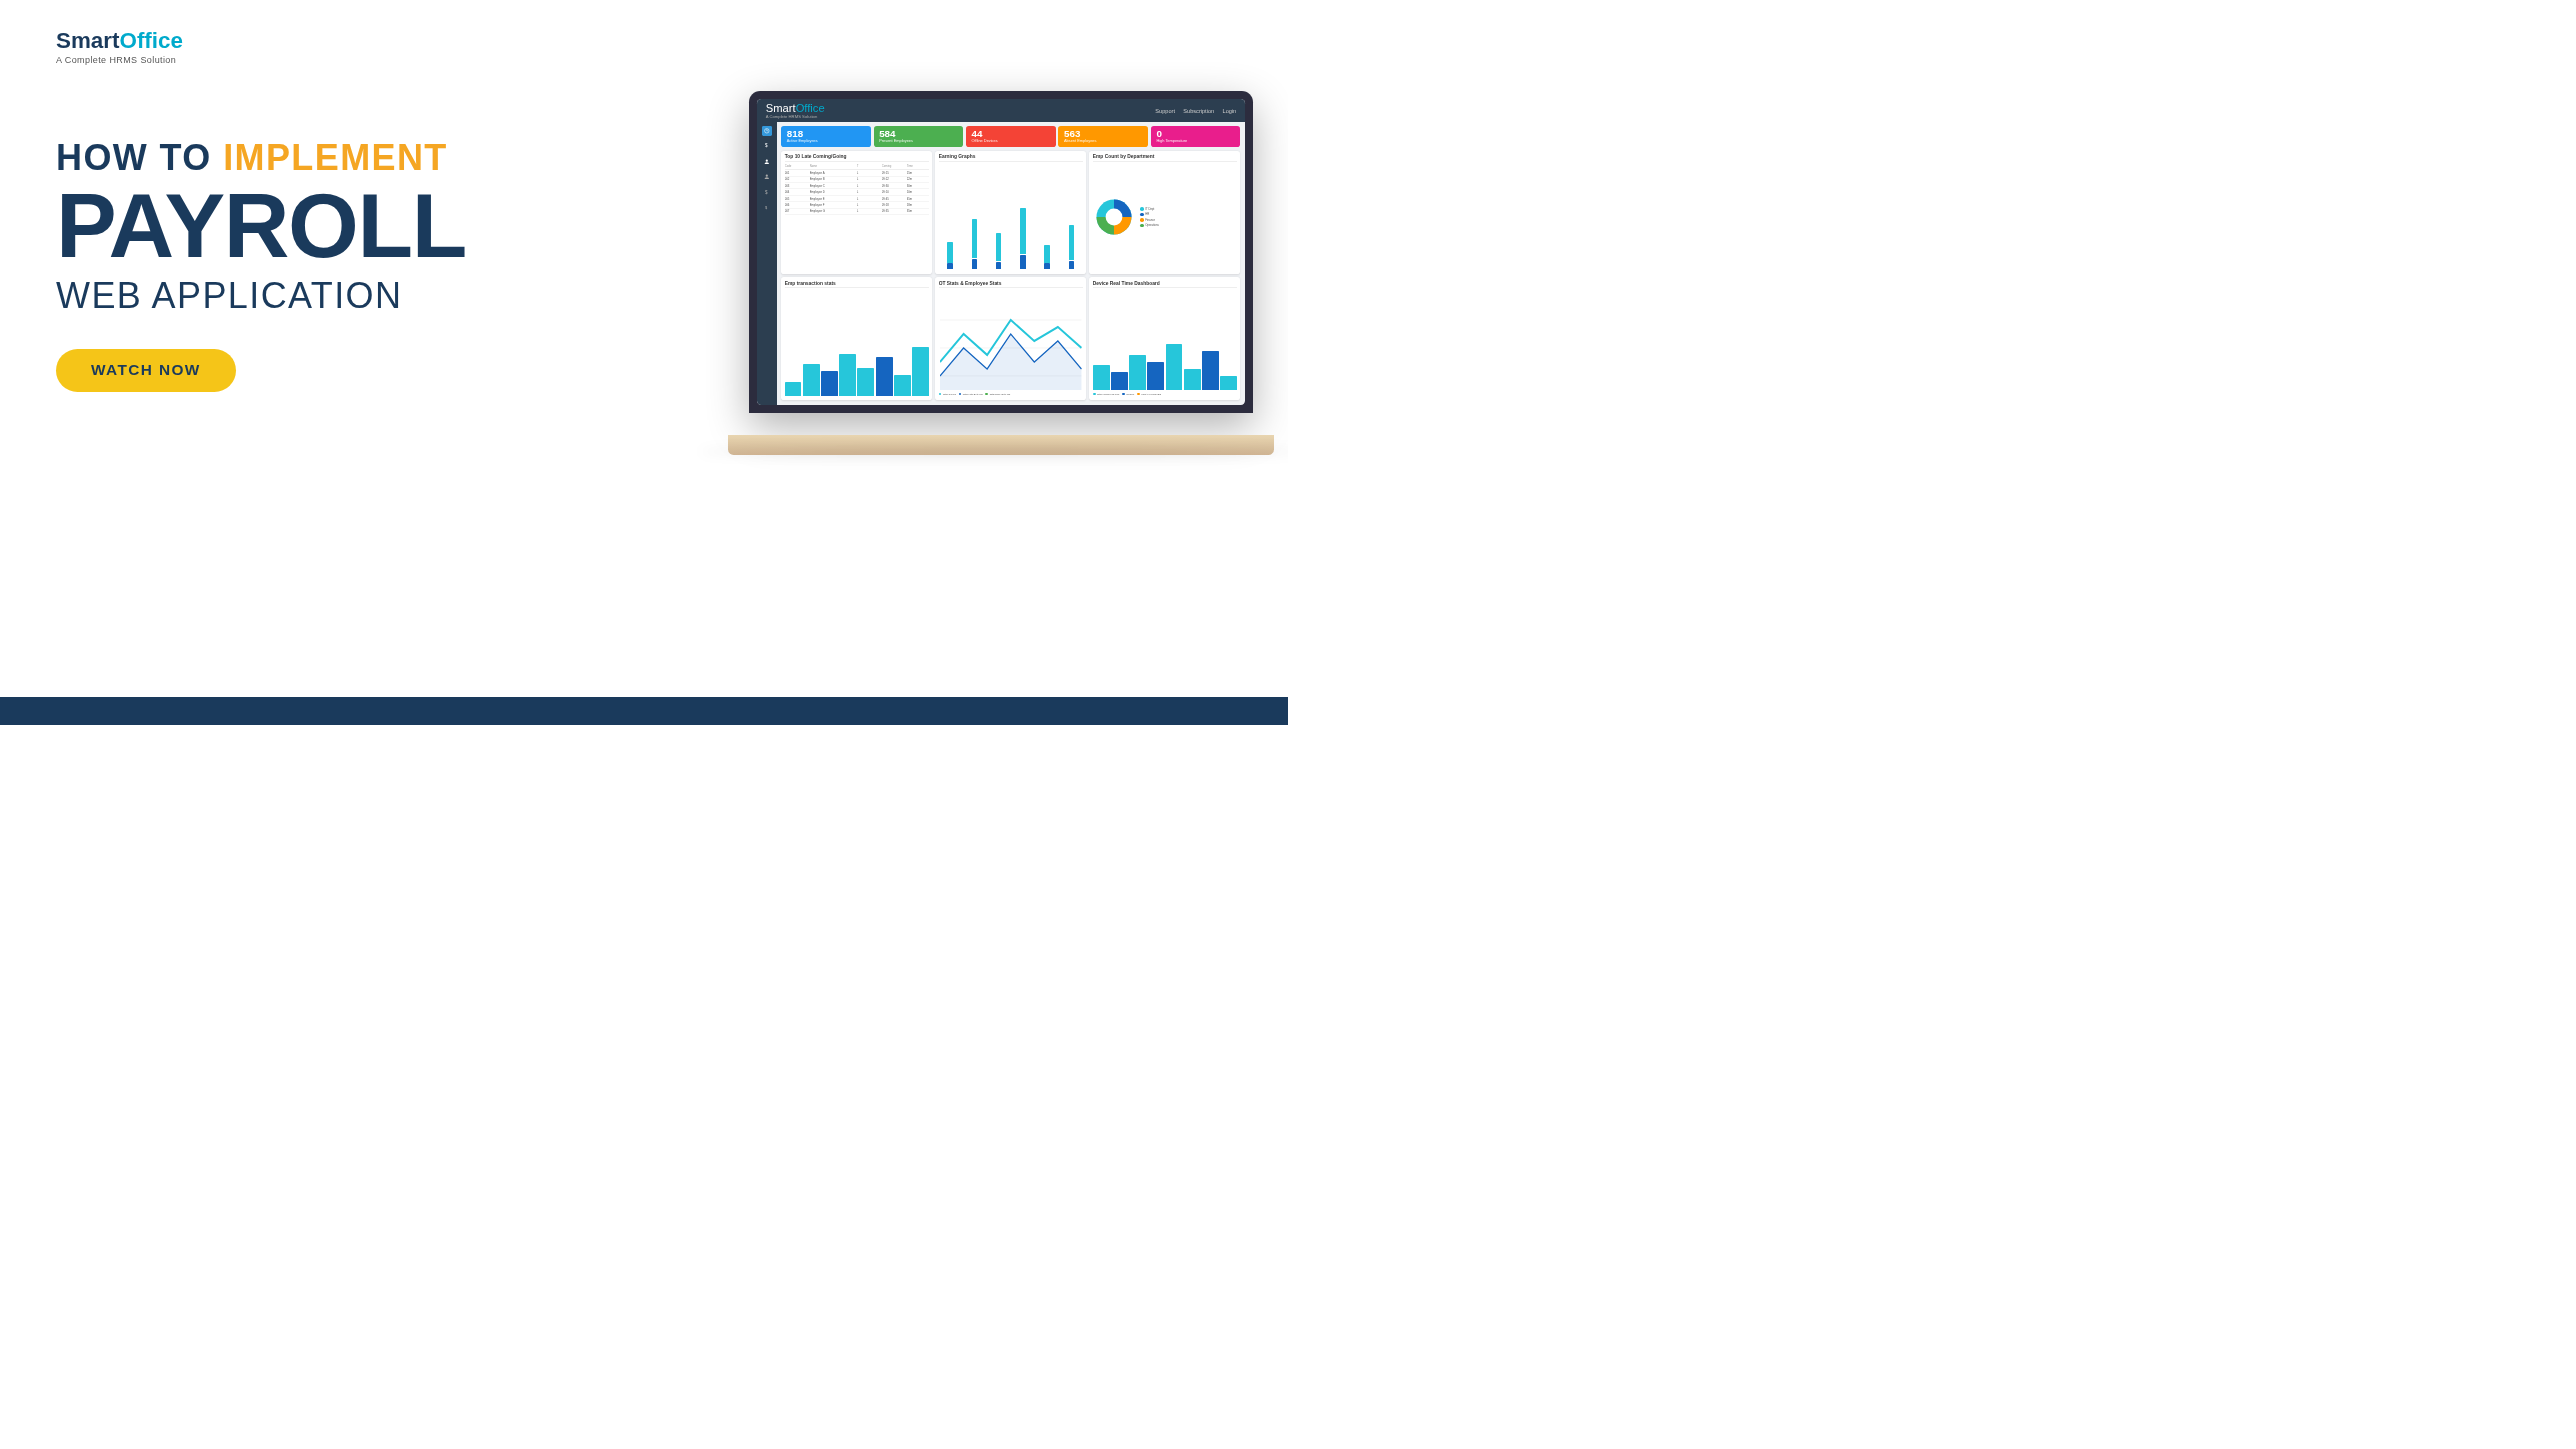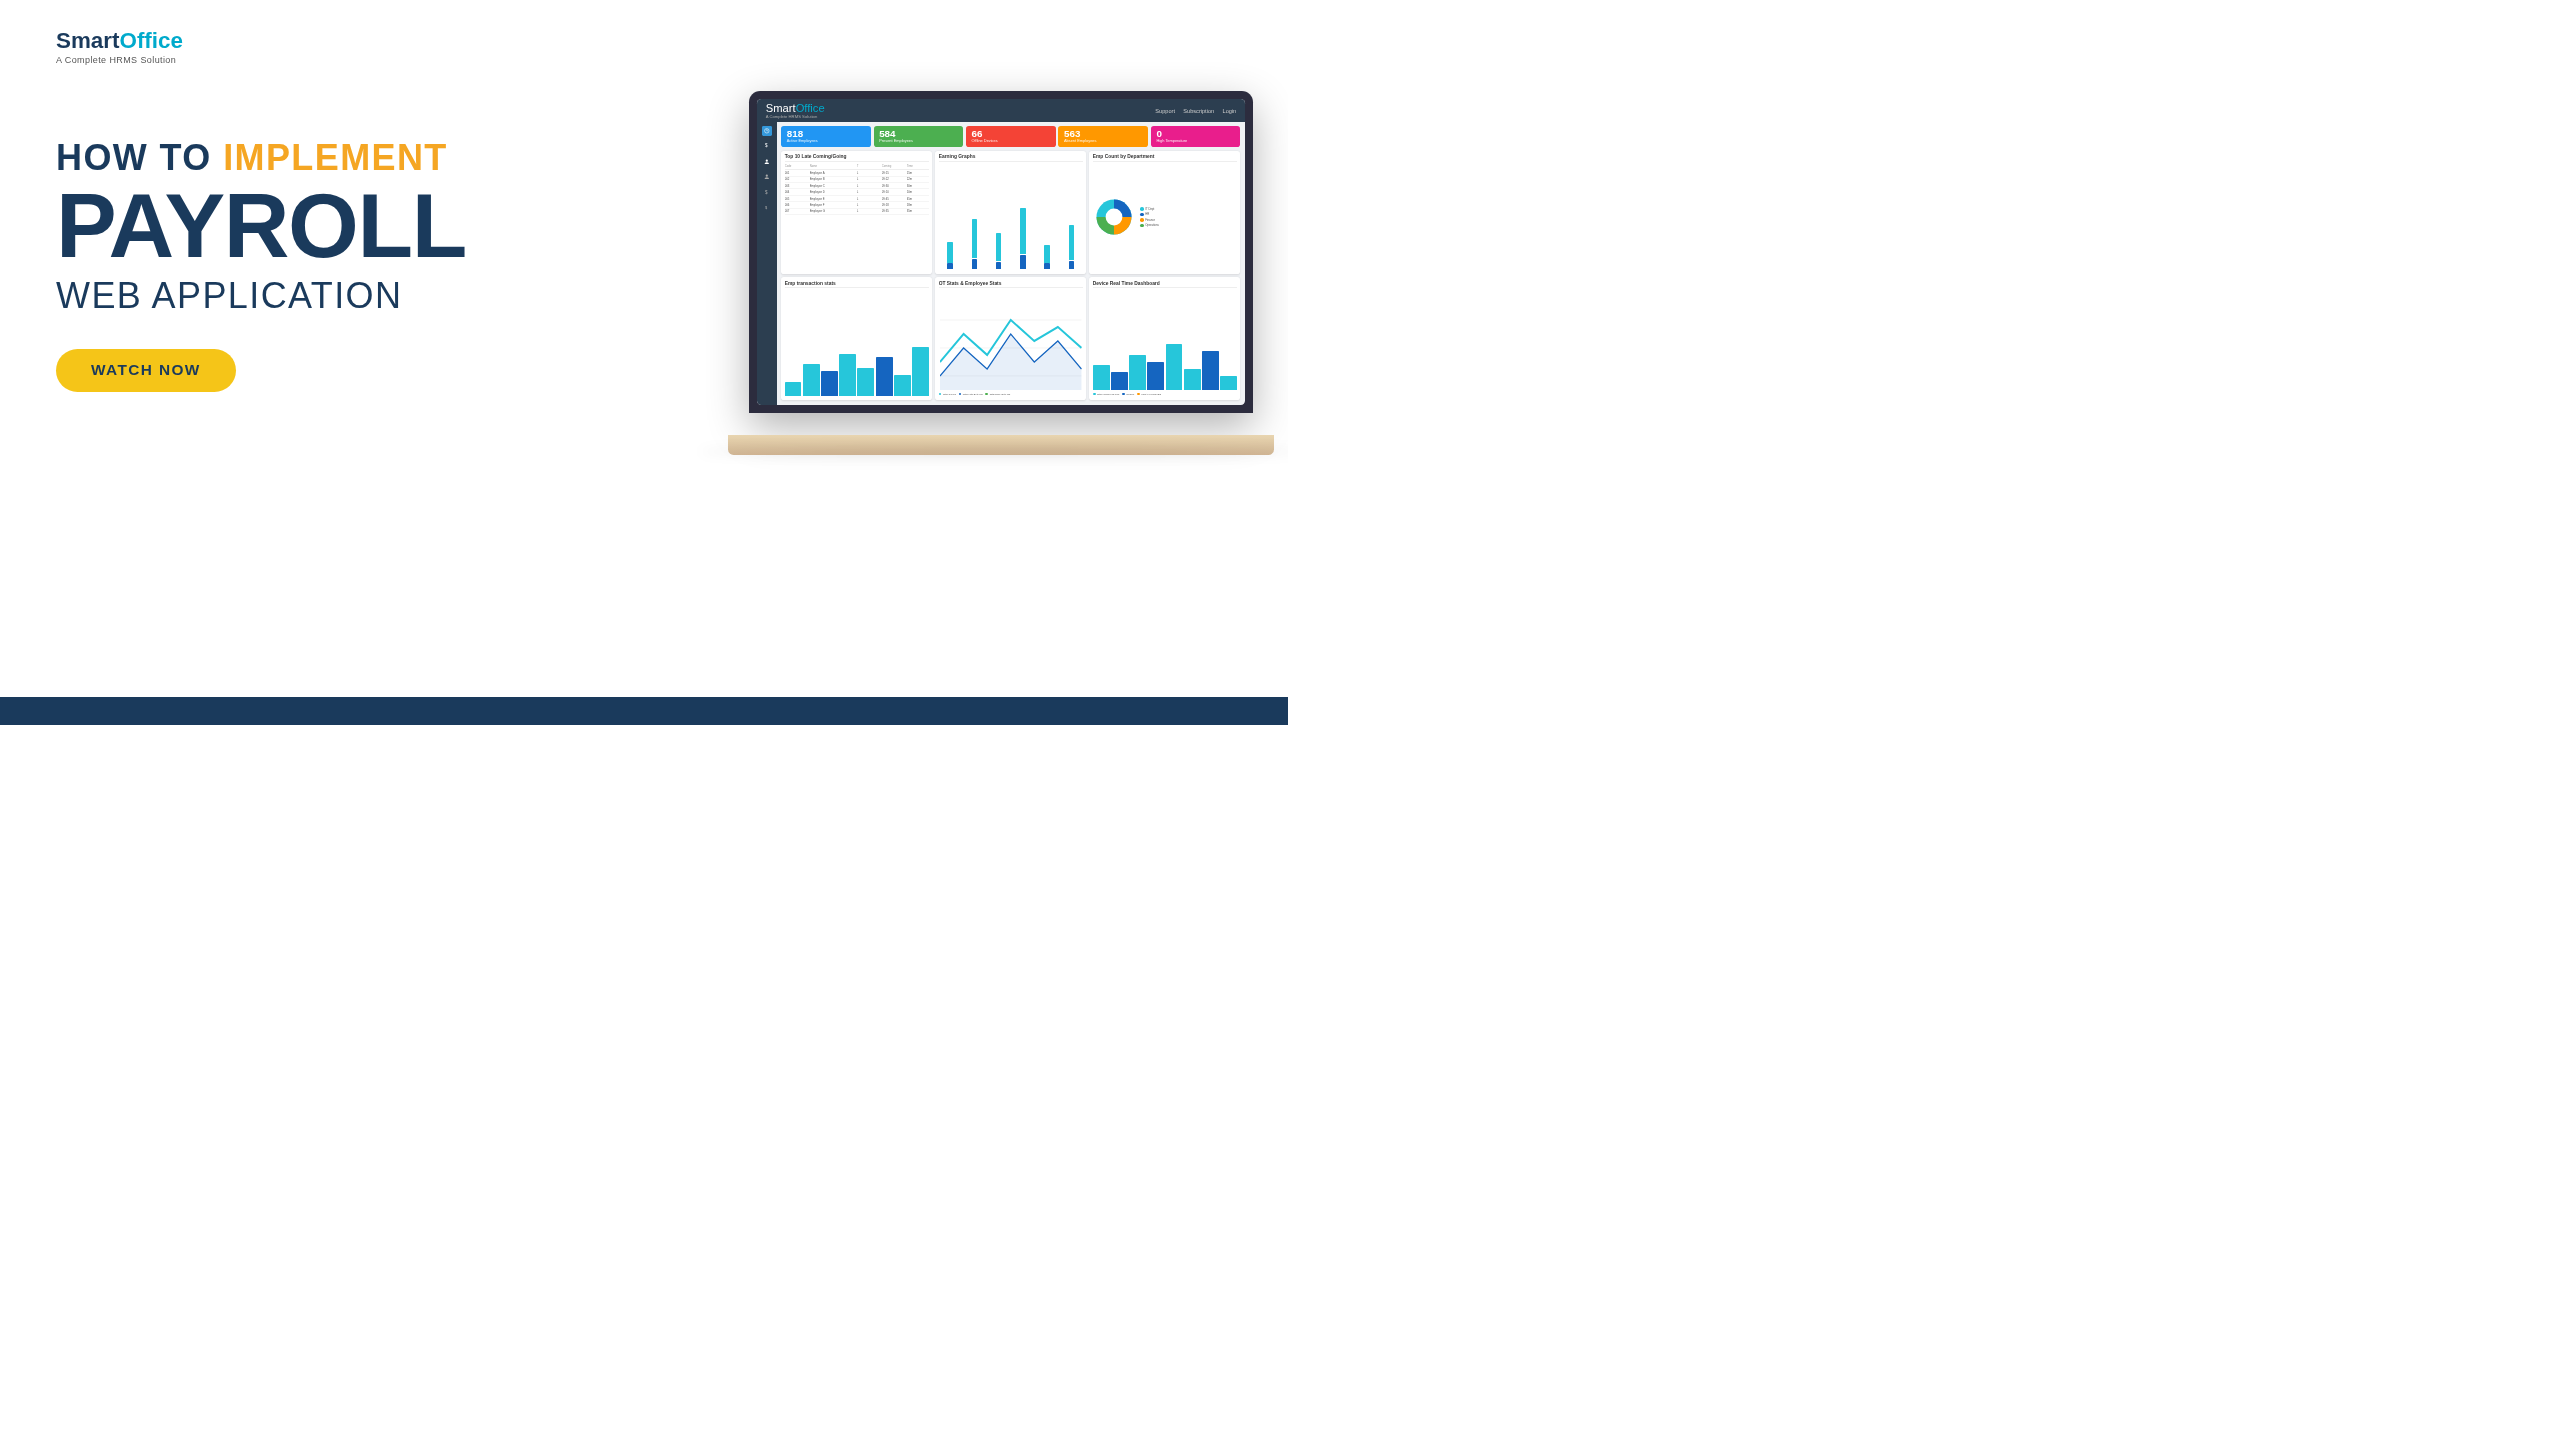--- a/index.html
+++ b/index.html
@@ -403,21 +403,21 @@
                 </div>
               </div>
               <div class="stat-card green">
                 <div>
                   <div class="stat-number">584</div>
                   <div class="stat-label">Present Employees</div>
                 </div>
               </div>
               <div class="stat-card red">
                 <div>
-                  <div class="stat-number">66</div>
+                  <div class="stat-number">44</div>
                   <div class="stat-label">Offline Devices</div>
                 </div>
               </div>
               <div class="stat-card orange">
                 <div>
                   <div class="stat-number">563</div>
                   <div class="stat-label">Absent Employees</div>
                 </div>
               </div>
               <div class="stat-card pink">

